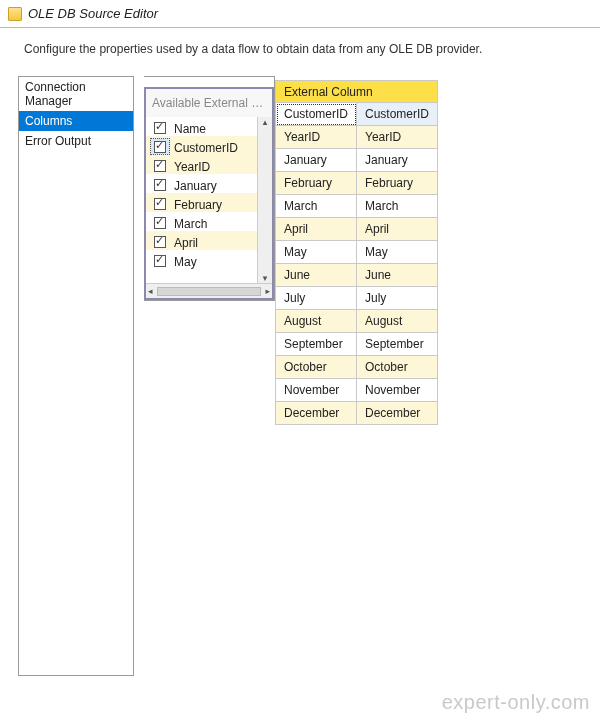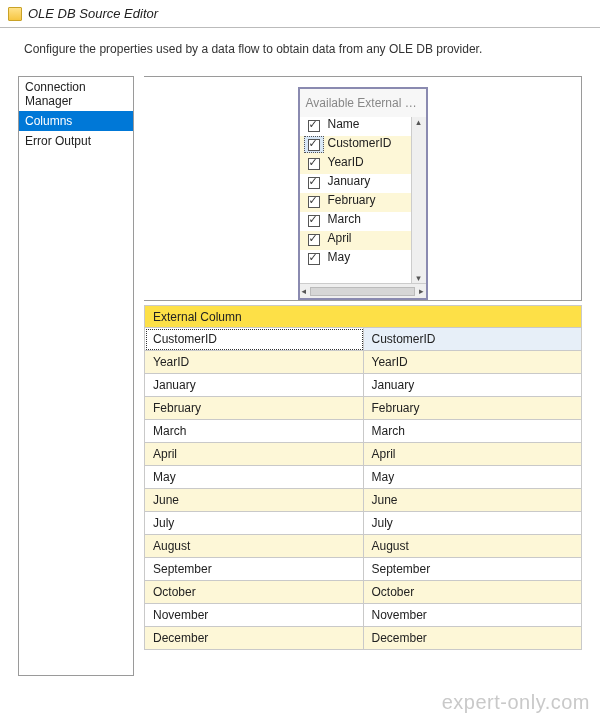--- a/index.html
+++ b/index.html
@@ -54,21 +54,21 @@
   }
   .side-item.selected {
     background: #0078d7;
     color: #fff;
   }
   .main-panel {
     flex: 1;
     margin-left: 10px;
     height: 100%;
     display: flex;
-    flex-direction: column;
+    flex-direction: row;
   }
   .avail-frame {
     border: 1px solid #9a9a9a;
     border-left: none;
     height: 225px;
     display: flex;
     justify-content: center;
     padding-top: 10px;
     position: relative;
   }
@@ -99,21 +99,21 @@
   }
   .avail-list {
     flex:1;
     display: flex;
     flex-direction: column;
     overflow: hidden;
     position: relative;
   }
   .avail-row {
     display: flex;
-    align-items: flex-start;
+    align-items: flex-end;
     height: 19px;
     padding: 0 4px;
   }
   .avail-row.stripe { background: #fdf7d7; }
   .avail-row.sel .chkwrap { background:#d9e8f7; border:1px dotted #555; }
   .chkwrap {
     width: 20px; height:17px;
     display:flex; align-items:center; justify-content:center;
   }
   .chk {

